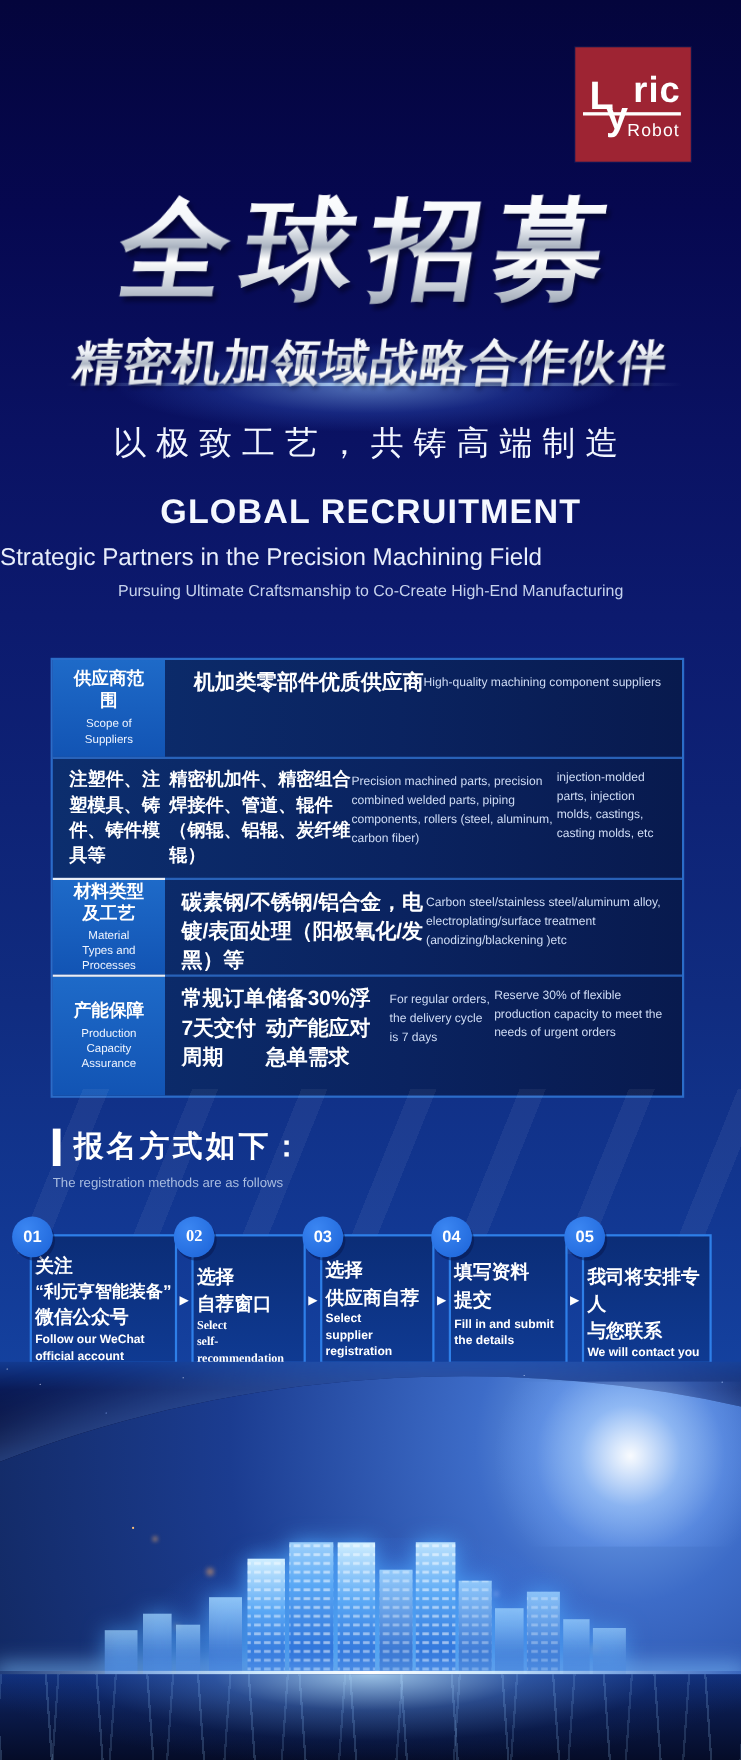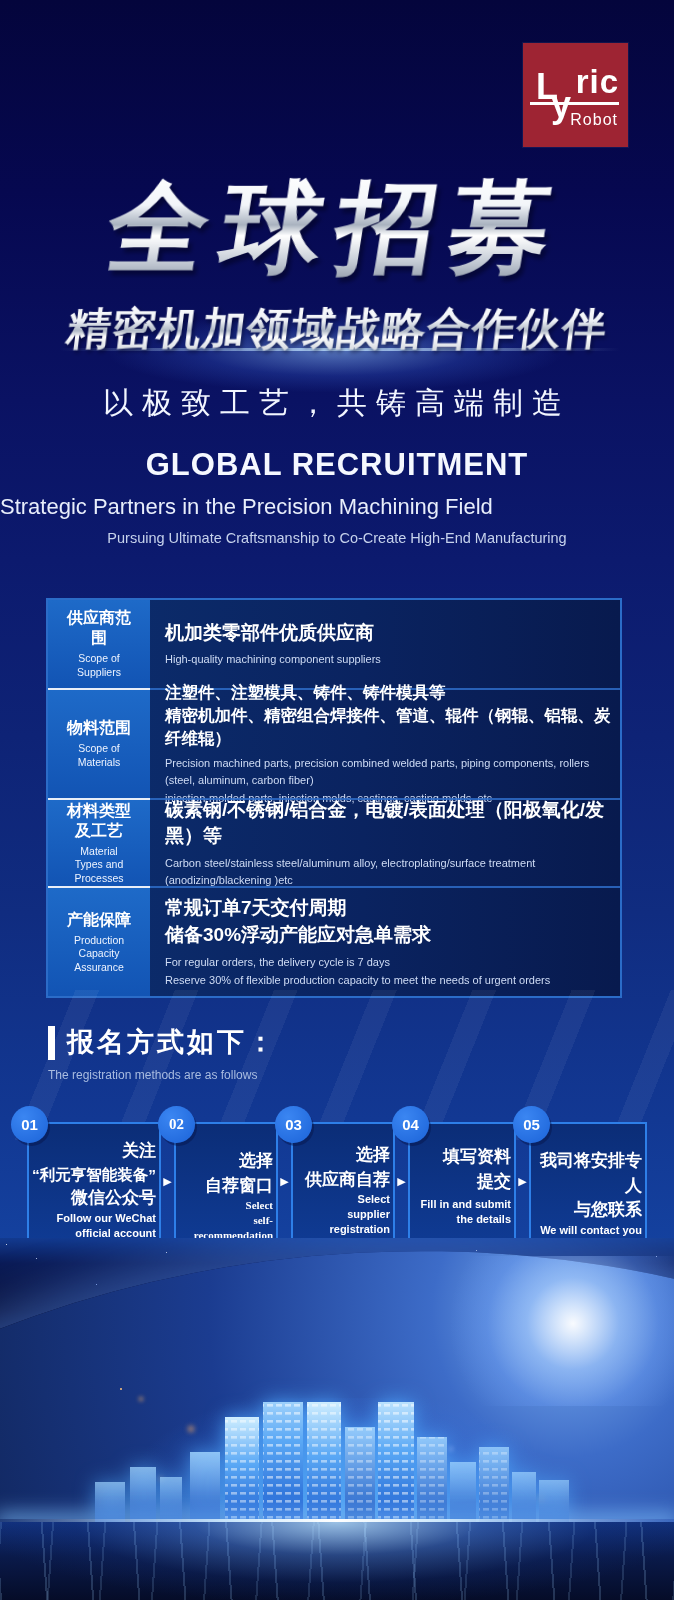--- a/index.html
+++ b/index.html
@@ -45,34 +45,34 @@
   .row.h90{height:88px;}
   .row.h110{height:110px;}
   .lbl{
     width:102px;flex:none;display:flex;flex-direction:column;justify-content:center;align-items:center;text-align:center;
     background:linear-gradient(180deg,#1e6ac8,#1254b4);padding:4px 18px;
   }
   .row + .row .lbl{border-top:2px solid #e8eef8;}
   .row + .row .cnt{border-top:2px solid rgba(46,108,200,.85);}
   .lbl-cn{font-size:16px;font-weight:800;line-height:1.25;}
   .lbl-en{font-size:10.5px;font-weight:400;line-height:1.3;margin-top:4px;color:#eef4ff;}
-  .cnt{flex:1;display:flex;flex-direction:column;justify-content:center;padding:8px 8px 8px 15px;}
+  .cnt{flex:1;display:flex;flex-direction:row;justify-content:center;padding:8px 8px 8px 15px;}
   .cnt-cn{font-size:19px;font-weight:800;line-height:1.4;color:#fff;}
   .cnt-cn.sm{font-size:16.5px;}
   .cnt-en{font-size:11px;font-weight:400;line-height:1.55;color:#cfdcf5;margin-top:5px;}
   
   .beams{position:absolute;top:990px;left:0;width:674px;height:150px;background:repeating-linear-gradient(112deg,transparent 0 70px,rgba(255,255,255,.05) 70px 92px);}
   .reg-head{position:absolute;top:1026px;left:48px;font-size:27px;font-weight:800;letter-spacing:3px;border-left:7px solid #fff;padding-left:12px;line-height:1.25;}
   .reg-sub{position:absolute;top:1068px;left:48px;font-size:12px;font-weight:400;color:#a9bce0;}
   .steps{position:absolute;top:1122px;left:27px;width:620px;display:flex;align-items:stretch;}
   .step-box{
     position:relative;flex:none;height:118px;border:2px solid #2e7fe8;
     background:linear-gradient(180deg,#0b2d77 0%,#0f3a92 100%);
     display:flex;flex-direction:column;justify-content:space-between;
-    padding:15px 3px 11px;text-align:right;
+    padding:15px 3px 11px;text-align:left;
   }
   .w1{width:134px;} .w2{width:104px;font-family:Liberation Serif, serif;} .w3{width:104px;} .w4{width:108px;} .w5{width:118px;}
   .badge{
     position:absolute;top:-18px;left:-18px;width:37px;height:37px;border-radius:50%;
     background:radial-gradient(circle at 35% 30%,#3b86f2,#1b63d8);
     display:flex;align-items:center;justify-content:center;
     font-size:15px;font-weight:800;box-shadow:2px 3px 0 rgba(6,20,70,.45);
   }
   .step-cn{font-size:17px;font-weight:800;line-height:1.45;}
   .step-cn.sm{font-size:15.5px;}
@@ -135,24 +135,20 @@
       <div class="lbl">
         <div class="lbl-cn">供应商范围</div>
         <div class="lbl-en">Scope of Suppliers</div>
       </div>
       <div class="cnt">
         <div class="cnt-cn">机加类零部件优质供应商</div>
         <div class="cnt-en">High-quality machining component suppliers</div>
       </div>
     </div>
     <div class="row h110">
-      <div class="lbl">
-        <div class="lbl-cn">物料范围</div>
-        <div class="lbl-en">Scope of Materials</div>
-      </div>
       <div class="cnt">
         <div class="cnt-cn sm">注塑件、注塑模具、铸件、铸件模具等</div>
         <div class="cnt-cn sm">精密机加件、精密组合焊接件、管道、辊件（钢辊、铝辊、炭纤维辊）</div>
         <div class="cnt-en">Precision machined parts, precision combined welded parts, piping components, rollers (steel, aluminum, carbon fiber)</div>
         <div class="cnt-en" style="margin-top:1px">injection-molded parts, injection molds, castings, casting molds, etc</div>
       </div>
     </div>
     <div class="row h90">
       <div class="lbl">
         <div class="lbl-cn">材料类型及工艺</div>

